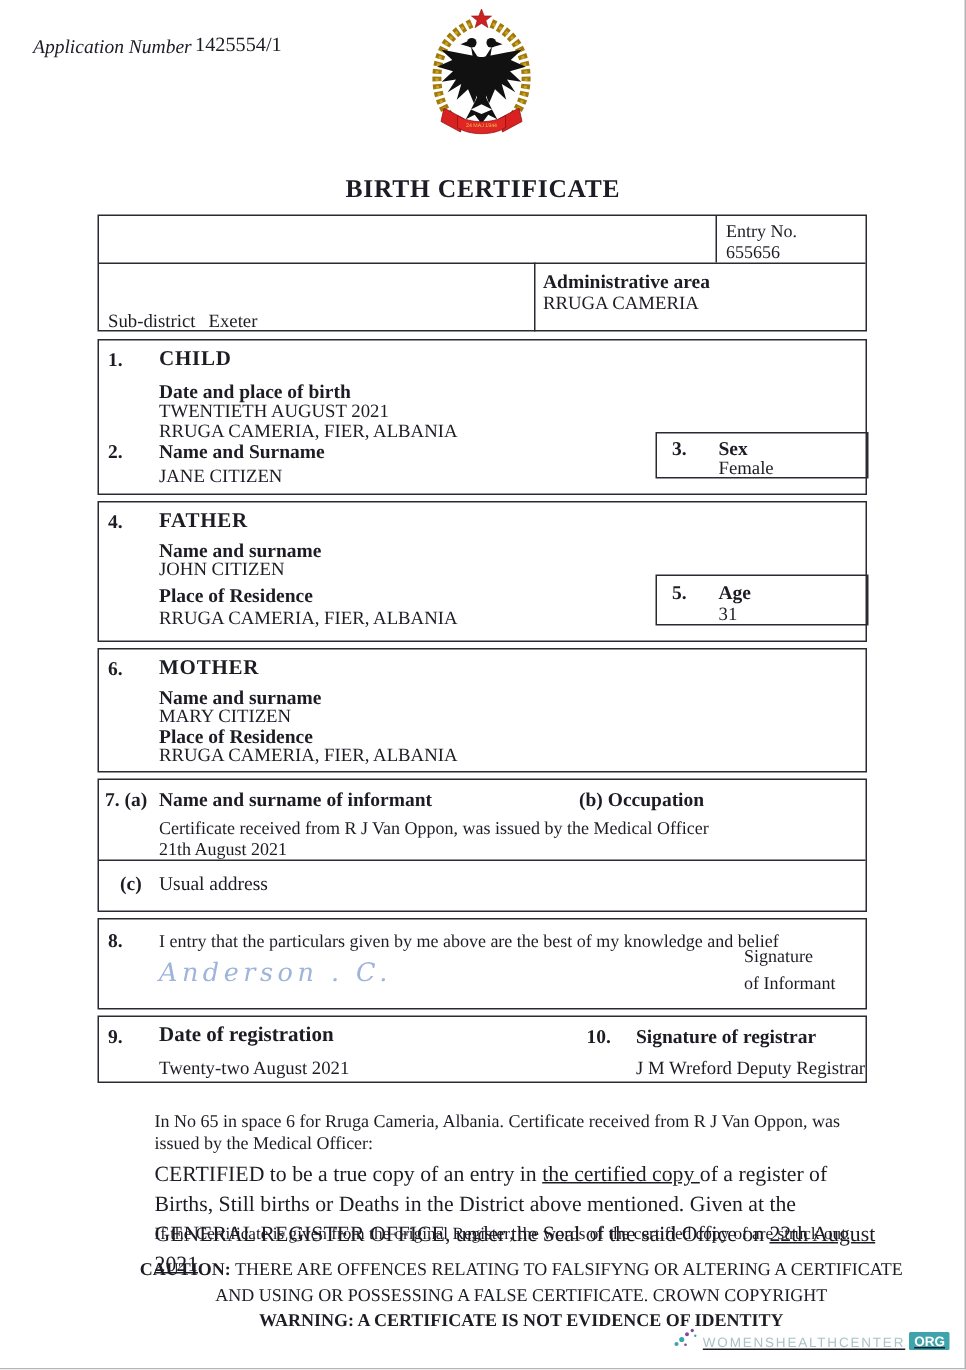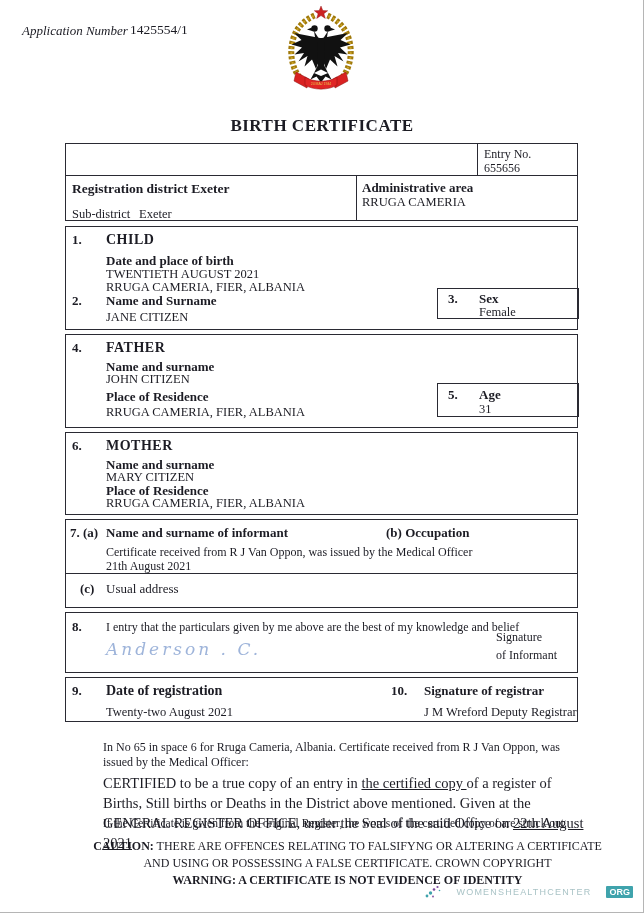--- a/index.html
+++ b/index.html
@@ -19,21 +19,21 @@
   .val{font-size:12.5px;}
   .center{left:0;width:644px;text-align:center;}
   .sig{
     font-size:17px;font-style:italic;color:#9eb4da;letter-spacing:3px;
     font-family:"DejaVu Serif", serif;
   }
   .cert{font-size:14.5px;line-height:1.38;white-space:normal;}
   .wrap{white-space:normal;line-height:1.28;}
   .u{text-decoration:underline;}
   .caution-block{white-space:normal;text-align:center;font-size:12px;line-height:1.4;}
-  .wm{display:flex;align-items:center;gap:15px;font-family:"Liberation Sans", sans-serif;}
+  .wm{display:flex;align-items:flex-end;gap:3px;font-family:"Liberation Sans", sans-serif;text-decoration:underline;}
   .wm-name{font-size:9px;letter-spacing:1.2px;color:#a9c3c6;}
   .wm-org{font-size:9px;font-weight:bold;color:#fff;background:#3fa3ac;padding:1px 3px;border-radius:1px;}
 </style>
 </head>
 <body>
 
 <div class="page">
 
   <span class="abs i" style="left:22px;top:23px;text-align:center;">Application Number</span>
   <span class="abs" style="left:130px;top:22px;font-size:13.5px;">1425554/1</span>
@@ -68,21 +68,20 @@
   </svg>
 
   <div class="abs center b" style="top:116px;font-size:17px;letter-spacing:0.5px;">BIRTH CERTIFICATE</div>
 
   <div class="box" style="left:65px;top:143px;width:513px;height:78px;">
     <div class="hline" style="top:31px;"></div>
     <div class="vline" style="left:411px;top:0;height:31px;"></div>
     <div class="vline" style="left:290px;top:31px;height:46px;"></div>
     <span class="abs sm" style="left:418px;top:3px;">Entry No.</span>
     <span class="abs sm" style="left:418px;top:17px;">655656</span>
-    <span class="abs b" style="left:6px;top:37px;font-size:13.5px;">Registration district Exeter</span>
     <span class="abs val" style="left:6px;top:63px;">Sub-district</span>
     <span class="abs val" style="left:73px;top:63px;">Exeter</span>
     <span class="abs b" style="left:296px;top:36px;">Administrative area</span>
     <span class="abs val" style="left:296px;top:51px;">RRUGA CAMERIA</span>
   </div>
 
   <div class="box" style="left:65px;top:226px;width:513px;height:104px;">
     <span class="abs b" style="left:6px;top:5px;">1.</span>
     <span class="abs b" style="left:40px;top:5px;font-size:14px;letter-spacing:0.5px;">CHILD</span>
     <span class="abs b" style="left:40px;top:26px;">Date and place of birth</span>

